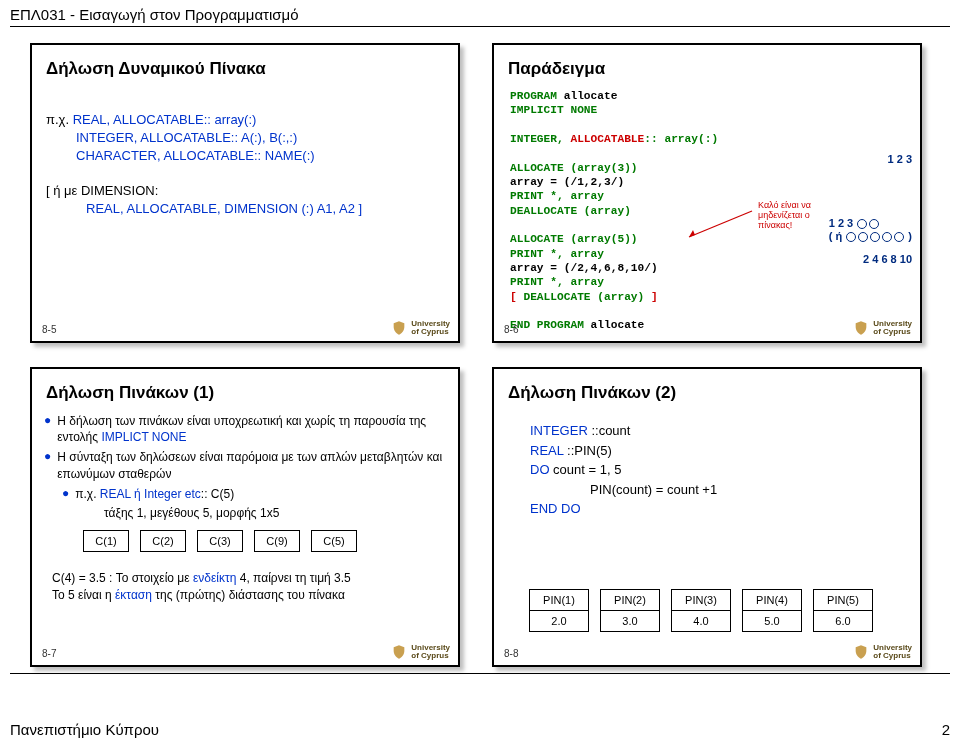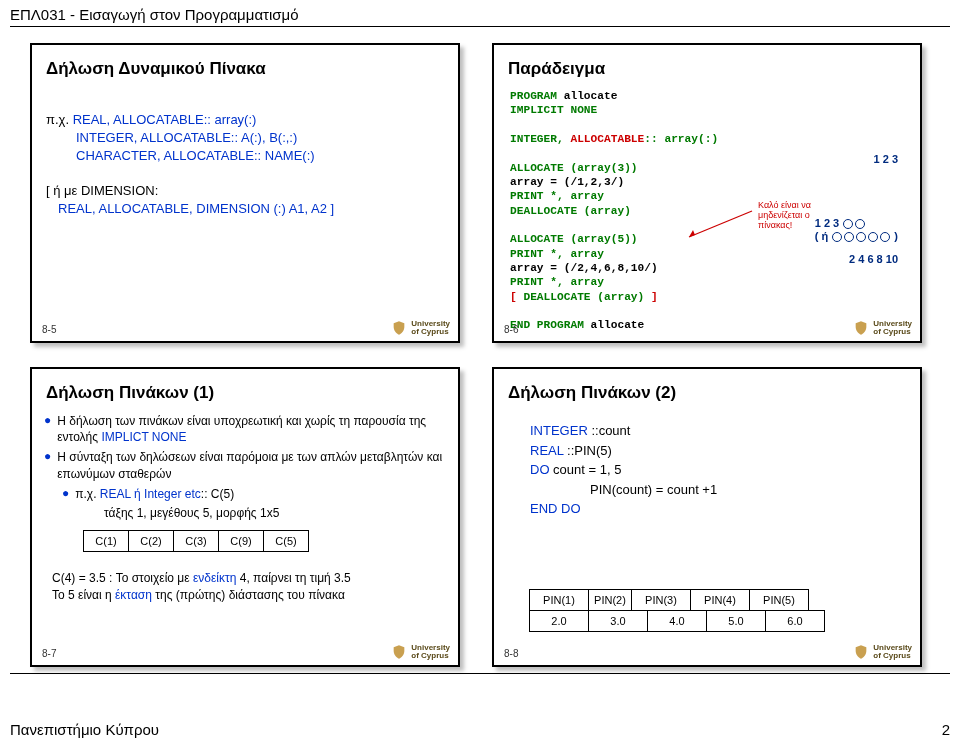--- a/index.html
+++ b/index.html
@@ -78,36 +78,37 @@
   .bullet .txt { line-height: 1.35; }
   .callout {
     position: absolute;
     font-size: 9px;
     color: #cc0000;
     line-height: 1.1;
   }
   .table-cells {
     display: flex;
     margin-top: 4px;
+    gap: 12px;
   }
   .table-cells div {
     border: 1px solid #000;
     width: 46px;
     height: 22px;
     display: flex;
     align-items: center;
     justify-content: center;
     font-size: 11px;
     margin-left: -1px;
   }
   .s5 .body { padding: 6px 4px; }
   .s5 .line { margin: 3px 0; font-size: 13px; }
   .s6 pre { font-family: 'Courier New', monospace; font-size: 11.2px; font-weight: bold; line-height: 1.28; white-space: pre; }
   .s6 .codeblock { margin-left: 6px; margin-top:2px; }
-  .s6 .side { position: absolute; right: 22px; font-size: 11px; line-height:1.2; text-align:left; }
+  .s6 .side { position: absolute; right: 8px; font-size: 11px; line-height:1.2; text-align:left; }
   .s7 .body { padding: 0 2px; font-size: 12px; }
   .s7 .sub { margin-left: 18px; }
   .s7 .tbl-wrap { margin: 10px 0 0 40px; }
   .s7 .note { margin: 18px 8px 0 8px; font-size: 12px; line-height:1.4; }
   .s8 .body { margin: 18px 0 0 26px; font-size: 13px; line-height: 1.5; }
   .s8 .tbl-wrap { margin: 70px 0 0 26px; }
   .smile { display:inline-block; width:10px; height:10px; border:1px solid #002b7f; border-radius:50%; position:relative; vertical-align:middle; margin:0 1px; }
 </style>
 </head>
 <body>
@@ -123,21 +124,21 @@
     <div class="slide-title">Δήλωση Δυναμικού Πίνακα</div>
     <div class="body">
       <div style="height:14px"></div>
       <div class="line">
         <span>π.χ. </span><span class="blue">REAL, ALLOCATABLE:: array(:)</span>
       </div>
       <div class="line blue" style="margin-left:30px">INTEGER, ALLOCATABLE:: A(:), B(:,:)</div>
       <div class="line blue" style="margin-left:30px">CHARACTER, ALLOCATABLE:: NAME(:)</div>
       <div style="height:14px"></div>
       <div class="line">[ ή με DIMENSION:</div>
-      <div class="line blue" style="margin-left:12px">REAL, ALLOCATABLE, DIMENSION (:) A1, A2 ]</div>
+      <div class="line blue" style="margin-left:40px">REAL, ALLOCATABLE, DIMENSION (:) A1, A2 ]</div>
     </div>
     <div class="slide-num">8-5</div>
     <div class="uni-logo">
       <svg viewBox="0 0 24 24">
           <path fill="#c9a050" d="M12 2l8 3v5c0 6-4 10-8 12-4-2-8-6-8-12V5l8-3z"></path>
         </svg>
       <div><span>University</span><br><span>of Cyprus</span></div>
     </div>
   </div>
 
@@ -226,21 +227,21 @@
     <div class="body">
       <div><span class="blue">INTEGER </span><span>::count</span></div>
       <div><span class="blue">REAL </span><span>::PIN(5)</span></div>
       <div><span class="blue">DO</span><span> count = 1, 5</span></div>
       <div style="margin-left:60px">PIN(count) = count +1</div>
       <div class="blue">END DO</div>
     </div>
     <div class="tbl-wrap">
       <div class="table-cells" style="width:auto">
         <div style="width:60px">PIN(1)</div>
-        <div style="width:44px">PIN(2)</div>
+        <div style="width:60px">PIN(2)</div>
         <div style="width:60px">PIN(3)</div>
         <div style="width:60px">PIN(4)</div>
         <div style="width:60px">PIN(5)</div>
       </div>
       <div class="table-cells" style="margin-top:-1px">
         <div style="width:60px">2.0</div>
         <div style="width:60px">3.0</div>
         <div style="width:60px">4.0</div>
         <div style="width:60px">5.0</div>
         <div style="width:60px">6.0</div>

